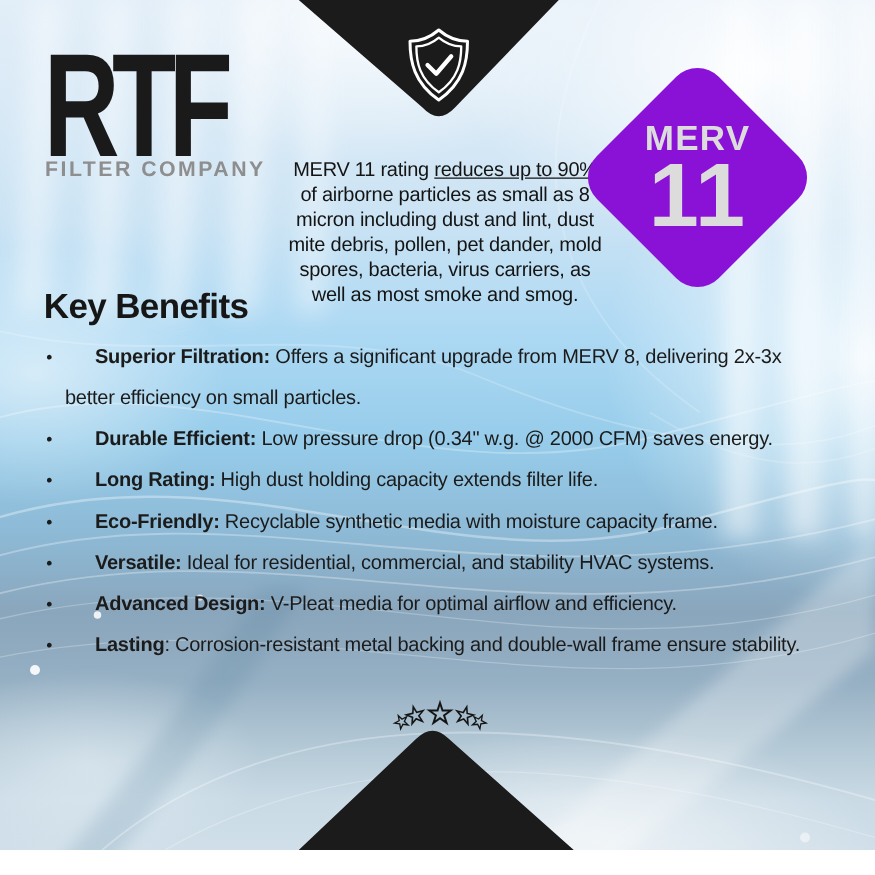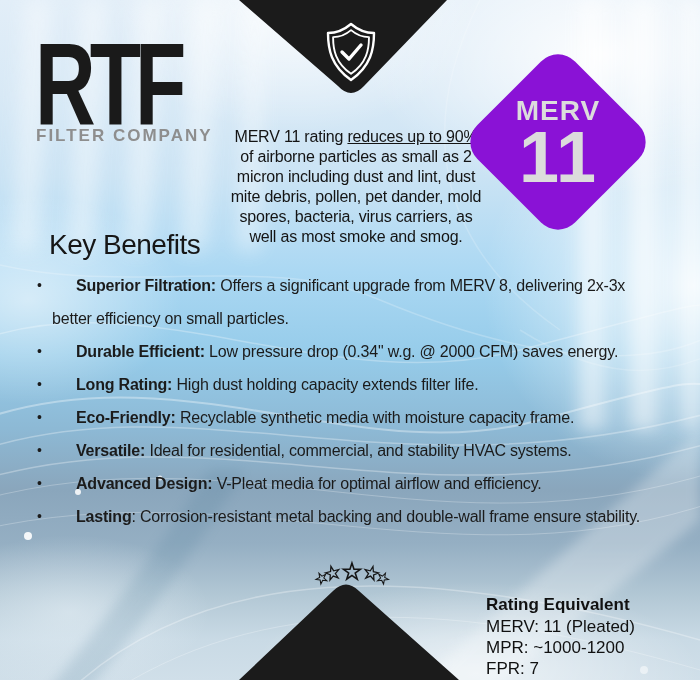--- a/index.html
+++ b/index.html
@@ -37,21 +37,21 @@
 
   
   .badge{position:absolute;left:489px;top:73px;width:138px;height:138px;
     border-radius:24px;transform:rotate(45deg);}
   .badge-inner{position:absolute;inset:0;display:flex;flex-direction:column;
     align-items:center;justify-content:center;transform:rotate(-45deg);color:#dcdcdc;}
   .badge-merv{font-size:28px;font-weight:bold;letter-spacing:1px;}
   .badge-num{font-size:72px;font-weight:bold;line-height:.9;letter-spacing:1px;margin-top:-2px;}
 
   
-  .kb-heading{position:absolute;left:49px;top:229px;color:#161616;font-size:28px;font-weight:normal;letter-spacing:-.5px;}
+  .kb-heading{position:absolute;left:35px;top:229px;color:#161616;font-size:28px;font-weight:bold;letter-spacing:-.5px;}
   .benefits{position:absolute;left:35px;top:269px;width:630px;}
   .benefit{position:relative;padding-left:17px;font-size:16px;line-height:33px;
     color:#1b1b1b;letter-spacing:-.2px;}
   .benefit .bullet{position:absolute;left:2px;top:0;font-size:14px;}
   .benefit b{font-weight:bold;margin-left:24px;}
 
   
   .stars{position:absolute;left:352px;top:559px;transform:translateX(-50%);
     display:flex;align-items:flex-start;}
   .star{font-weight:bold;color:#141414;line-height:1;}
@@ -110,21 +110,21 @@
     <path d="M2,0 L210,0 L127,86 Q114,100 101,86 Z" fill="#1b1b1b"></path>
     <g transform="translate(86,21)" fill="none" stroke="#ffffff" stroke-linejoin="round">
       <path d="M28,3 C35,9 43,12 51,12 C51,28 48,45 28,59 C8,45 5,28 5,12 C13,12 21,9 28,3 Z" stroke-width="2.4"></path>
       <g transform="translate(6.2,6.8) scale(0.78)">
         <path d="M28,3 C35,9 43,12 51,12 C51,28 48,45 28,59 C8,45 5,28 5,12 C13,12 21,9 28,3 Z" stroke-width="2.4"></path>
       </g>
       <path d="M19,31 L26,38 L38,24" stroke-width="3.4" stroke-linecap="round"></path>
     </g>
   </svg>
 
-  <p class="intro"><span>MERV 11 rating </span><span class="u">reduces up to 90%</span><span> of airborne particles as small as 2 micron including dust and lint, dust mite debris, pollen, pet dander, mold spores, bacteria, virus carriers, as well as most smoke and smog.</span></p>
+  <p class="intro"><span>MERV 11 rating </span><span class="u">reduces up to 90%</span><span> of airborne particles as small as 8 micron including dust and lint, dust mite debris, pollen, pet dander, mold spores, bacteria, virus carriers, as well as most smoke and smog.</span></p>
 
   <div class="badge" style="background: rgb(138, 18, 214);">
     <div class="badge-inner" style="color: rgb(220, 220, 220);">
       <div class="badge-merv">MERV</div>
       <div class="badge-num">11</div>
     </div>
   </div>
 
   <div class="kb-heading">Key Benefits</div>
   <div class="benefits">
@@ -142,22 +142,14 @@
       <span class="star s2">☆</span>
       <span class="star s3">☆</span>
       <span class="star s4">☆</span>
       <span class="star s5">☆</span>
     </div>
 
   <svg class="bottom-banner" width="240" height="106" viewBox="0 0 240 106">
     <path d="M10,106 L104,17 Q117,4 130,17 L230,106 Z" fill="#1b1b1b"></path>
   </svg>
 
-  <div class="rating">
-    <div class="rating-heading">Rating Equivalent</div>
-    <div>
-        <div class="rating-line">MERV: 11 (Pleated)</div>
-        <div class="rating-line">MPR: ~1000-1200</div>
-        <div class="rating-line">FPR: 7</div>
-      </div>
-  </div>
 
 </div>
 
 </body></html>

